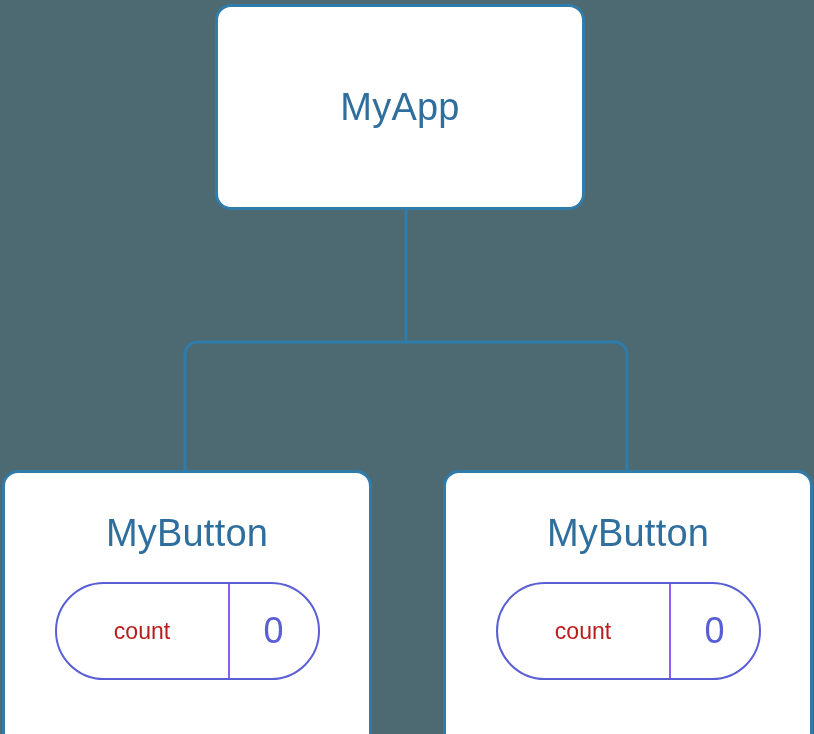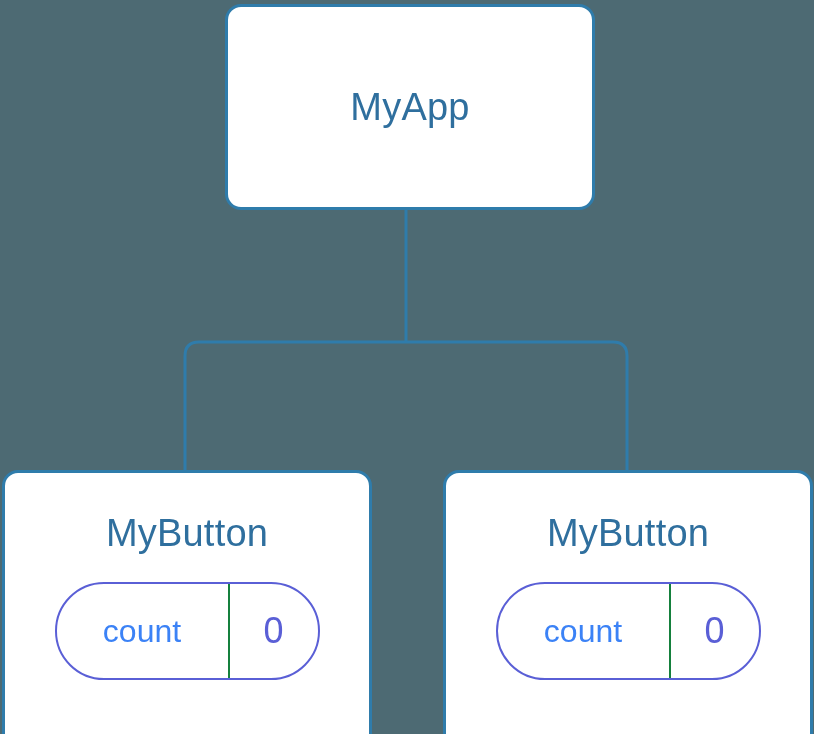--- a/index.html
+++ b/index.html
@@ -36,21 +36,21 @@
     background: #ffffff;
     border: 3px solid #2f7cab;
     border-radius: 16px;
     box-sizing: border-box;
     display: flex;
     flex-direction: column;
     align-items: center;
   }
 
   .node-root {
-    left: 225px;
+    left: 215px;
     top: 4px;
     width: 370px;
     height: 206px;
     justify-content: center;
   }
 
   .node-child {
     top: 470px;
     width: 370px;
     height: 310px;
@@ -77,23 +77,23 @@
     box-sizing: border-box;
     display: flex;
     align-items: stretch;
     background: #ffffff;
   }
   .state-key {
     flex: 0 0 173px;
     display: flex;
     align-items: center;
     justify-content: center;
-    color: #3b82f6;
-    font-size: 32px;
-    border-right: 2px solid #15803d;
+    color: #b91c1c;
+    font-size: 23px;
+    border-right: 2px solid #8b5cf6;
     box-sizing: border-box;
   }
   .state-val {
     flex: 1 1 auto;
     display: flex;
     align-items: center;
     justify-content: center;
     color: #5a5fd6;
     font-size: 36px;
   }

